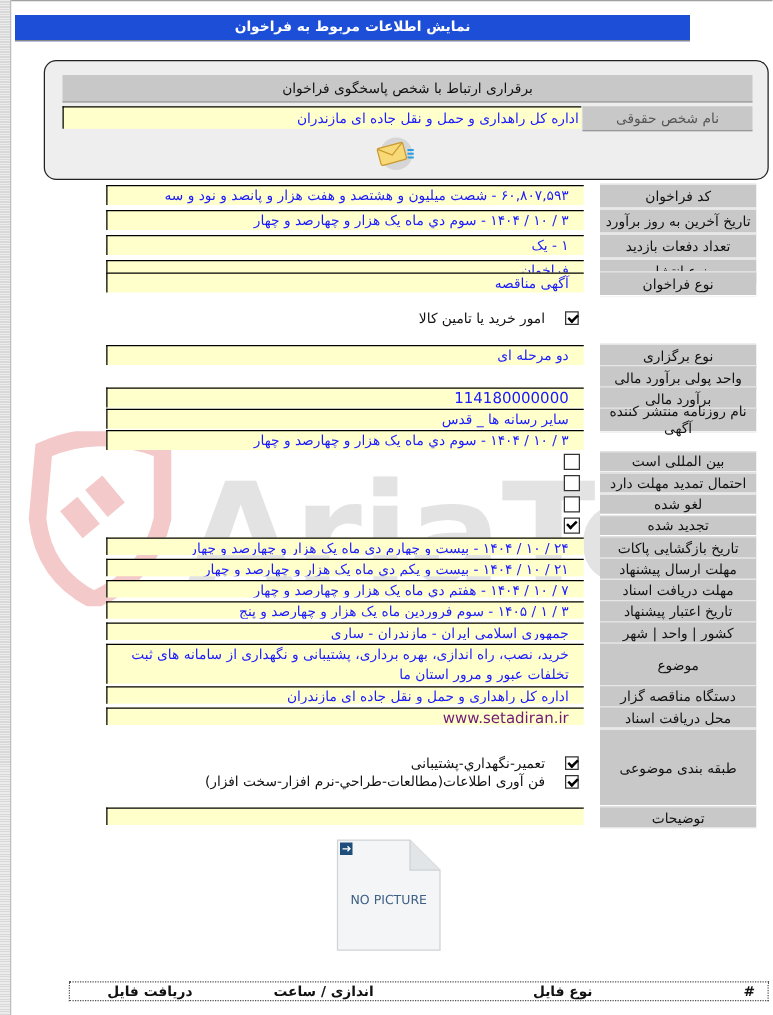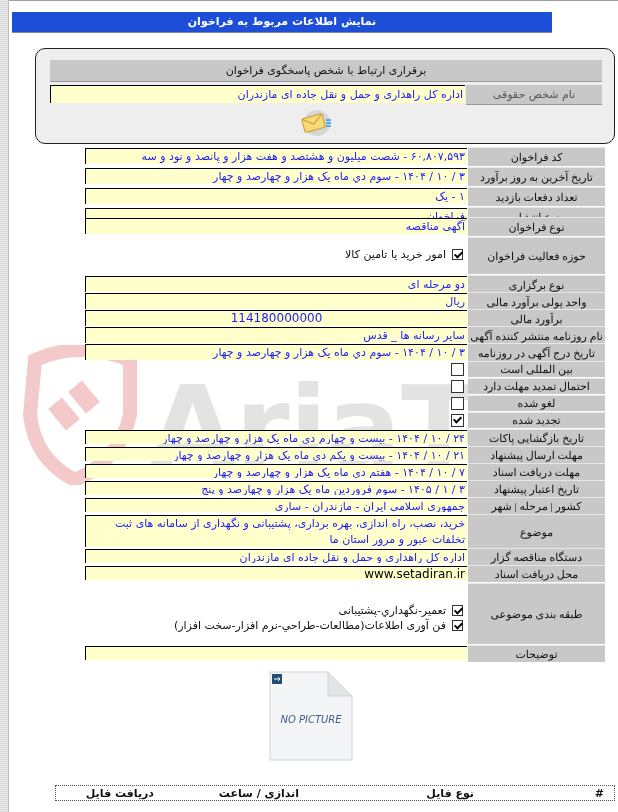--- a/index.html
+++ b/index.html
@@ -41,47 +41,47 @@
     padding-right:2px; box-sizing:border-box; overflow:hidden; white-space:nowrap;
   }
   .envelope-btn {
     position:absolute; left:263px; top:60px; width:36px; height:28px;
   }
 
   .watermark { position:absolute; left:20px; top:345px; width:580px; height:140px; pointer-events:none; }
 
   .row { position:absolute; left:85px; width:520px; }
   .row .label {
-    position:absolute; right:0; top:0; width:137px; height:100%;
+    position:absolute; right:0; top:0; width:125px; height:100%;
     background:#c8c8c8; color:#111; text-align:center; box-sizing:border-box;
     border-bottom:1px solid #fff; border-top:1px solid #e6e6e6;
-    display:flex; align-items:center; justify-content:center;font-family:Liberation Serif, serif;
+    display:flex; align-items:center; justify-content:center;
   }
   .row .value {
     position:absolute; left:0; top:0; width:382px; height:calc(100% - 4px); margin-top:1px;
     background:#ffffcc; border-top:1px solid #000; border-left:1px solid #000;
-    color:#1a1aff; box-sizing:border-box; padding-right:2px; line-height:15px;
+    color:#1a1aff; box-sizing:border-box; padding-right:12px; line-height:15px;
     overflow:hidden; white-space:nowrap;
   }
-  .row .value.ltr { direction:ltr; text-align:center; padding-left:2px; font-size:12px; }
+  .row .value.ltr { direction:ltr; text-align:right; padding-left:2px; font-size:12px; }
   .row .value.wrap { white-space:normal; line-height:16px; }
   .row .plain { position:absolute; left:0; top:0; width:382px; height:100%; }
 
   .cb {
     display:inline-block; width:11px; height:11px; border:1px solid #333; background:#fff;
     box-sizing:border-box; position:relative; vertical-align:middle;
   }
   .cb.checked::after {
     content:""; position:absolute; left:3px; top:0px; width:3px; height:6px;
     border:solid #000; border-width:0 2px 2px 0; transform:rotate(45deg);
   }
-  .cb-line { position:absolute; right:4px; display:flex; align-items:center; gap:6px; color:#111; white-space:nowrap; }
+  .cb-line { position:absolute; right:4px; display:flex; align-items:center; gap:16px; color:#111; white-space:nowrap; }
 
   .no-picture {
-    position:absolute; left:268px; top:670px; width:86px; height:92px;font-style:italic;
+    position:absolute; left:268px; top:670px; width:86px; height:92px;
   }
   .files-table {
     position:absolute; left:55px; top:785px; width:560px; height:16px;
     border:1px dotted #555; box-sizing:border-box; font-weight:bold; color:#111;
   }
   .files-table span { position:absolute; top:1px; }
 </style>
 </head>
 <body>
 
@@ -129,46 +129,43 @@
 </div>
 <div class="row" style="top:207px;height:20px">
   <div class="label">نوع انتشار</div>
   <div class="value">فراخوان</div>
 </div>
 <div class="row" style="top:216px;height:20px;top:217px">
   <div class="label">نوع فراخوان</div>
   <div class="value">آگهی مناقصه</div>
 </div>
 <div class="row" style="top:237px;height:38px">
-  <div class="label">حوزه فعالیت فراخوان</div>
   <div class="plain">
     <div class="cb-line" style="top:11px">
       <span class="cb checked"></span>
       <span>امور خرید یا تامین کالا</span>
     </div>
   </div>
 </div>
 <div class="row" style="top:275px;height:20px">
   <div class="label">نوع برگزاری</div>
   <div class="value">دو مرحله ای</div>
 </div>
 <div class="row" style="top:292px;height:20px">
   <div class="label">واحد پولی برآورد مالی</div>
-  <div class="value">ریال</div>
 </div>
 <div class="row" style="top:309px;height:20px">
   <div class="label">برآورد مالی</div>
   <div class="value ltr">114180000000</div>
 </div>
 <div class="row" style="top:326px;height:20px">
   <div class="label">نام روزنامه منتشر کننده آگهی</div>
   <div class="value">سایر رسانه ها _ قدس</div>
 </div>
 <div class="row" style="top:343px;height:20px">
-  <div class="label">تاریخ درج آگهی در روزنامه</div>
   <div class="value">۳ / ۱۰ / ۱۴۰۴ - سوم دي ماه یک هزار و چهارصد و چهار</div>
 </div>
 <div class="row" style="top:361px;height:17px">
   <div class="label">بین المللی است</div>
   <div class="plain">
       <span class="cb" style="position:absolute;right:3px;top:2px;width:13px;height:13px"></span>
     </div>
 </div>
 <div class="row" style="top:378px;height:17px">
   <div class="label">احتمال تمدید مهلت دارد</div>
@@ -198,34 +195,34 @@
 </div>
 <div class="row" style="top:463px;height:18px">
   <div class="label">مهلت دریافت اسناد</div>
   <div class="value">۷ / ۱۰ / ۱۴۰۴ - هفتم دي ماه یک هزار و چهارصد و چهار</div>
 </div>
 <div class="row" style="top:480px;height:18px">
   <div class="label">تاریخ اعتبار پیشنهاد</div>
   <div class="value">۳ / ۱ / ۱۴۰۵ - سوم فروردین ماه یک هزار و چهارصد و پنج</div>
 </div>
 <div class="row" style="top:497px;height:18px">
-  <div class="label">کشور | مرحله | شهر</div>
+  <div class="label">کشور | واحد | شهر</div>
   <div class="value">جمهوری اسلامی ایران - مازندران - ساری</div>
 </div>
 <div class="row" style="top:514px;height:36px">
   <div class="label">موضوع</div>
   <div class="value wrap">خرید، نصب، راه اندازی، بهره برداری، پشتیبانی و نگهداری از سامانه های ثبت تخلفات عبور و مرور استان ما</div>
 </div>
 <div class="row" style="top:548px;height:18px">
   <div class="label">دستگاه مناقصه گزار</div>
   <div class="value">اداره کل راهداری و حمل و نقل جاده ای مازندران</div>
 </div>
 <div class="row" style="top:565px;height:18px">
   <div class="label">محل دریافت اسناد</div>
-  <div class="value"><a style="color:#000000;text-decoration:none;font-size:12px">www.setadiran.ir</a></div>
+  <div class="value"><a style="color:#701a75;text-decoration:none;font-size:12px">www.setadiran.ir</a></div>
 </div>
 <div class="row" style="top:583px;height:62px">
   <div class="label">طبقه بندی موضوعی</div>
   <div class="plain">
     <div class="cb-line" style="top:21px">
       <span class="cb checked"></span>
       <span>تعمیر-نگهداري-پشتیبانی</span>
     </div>
     <div class="cb-line" style="top:36px">
       <span class="cb checked"></span>

